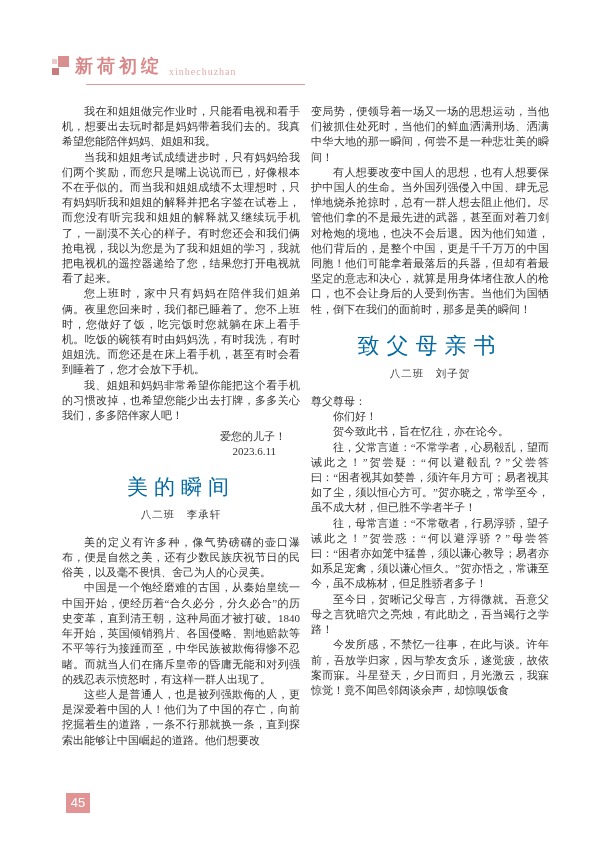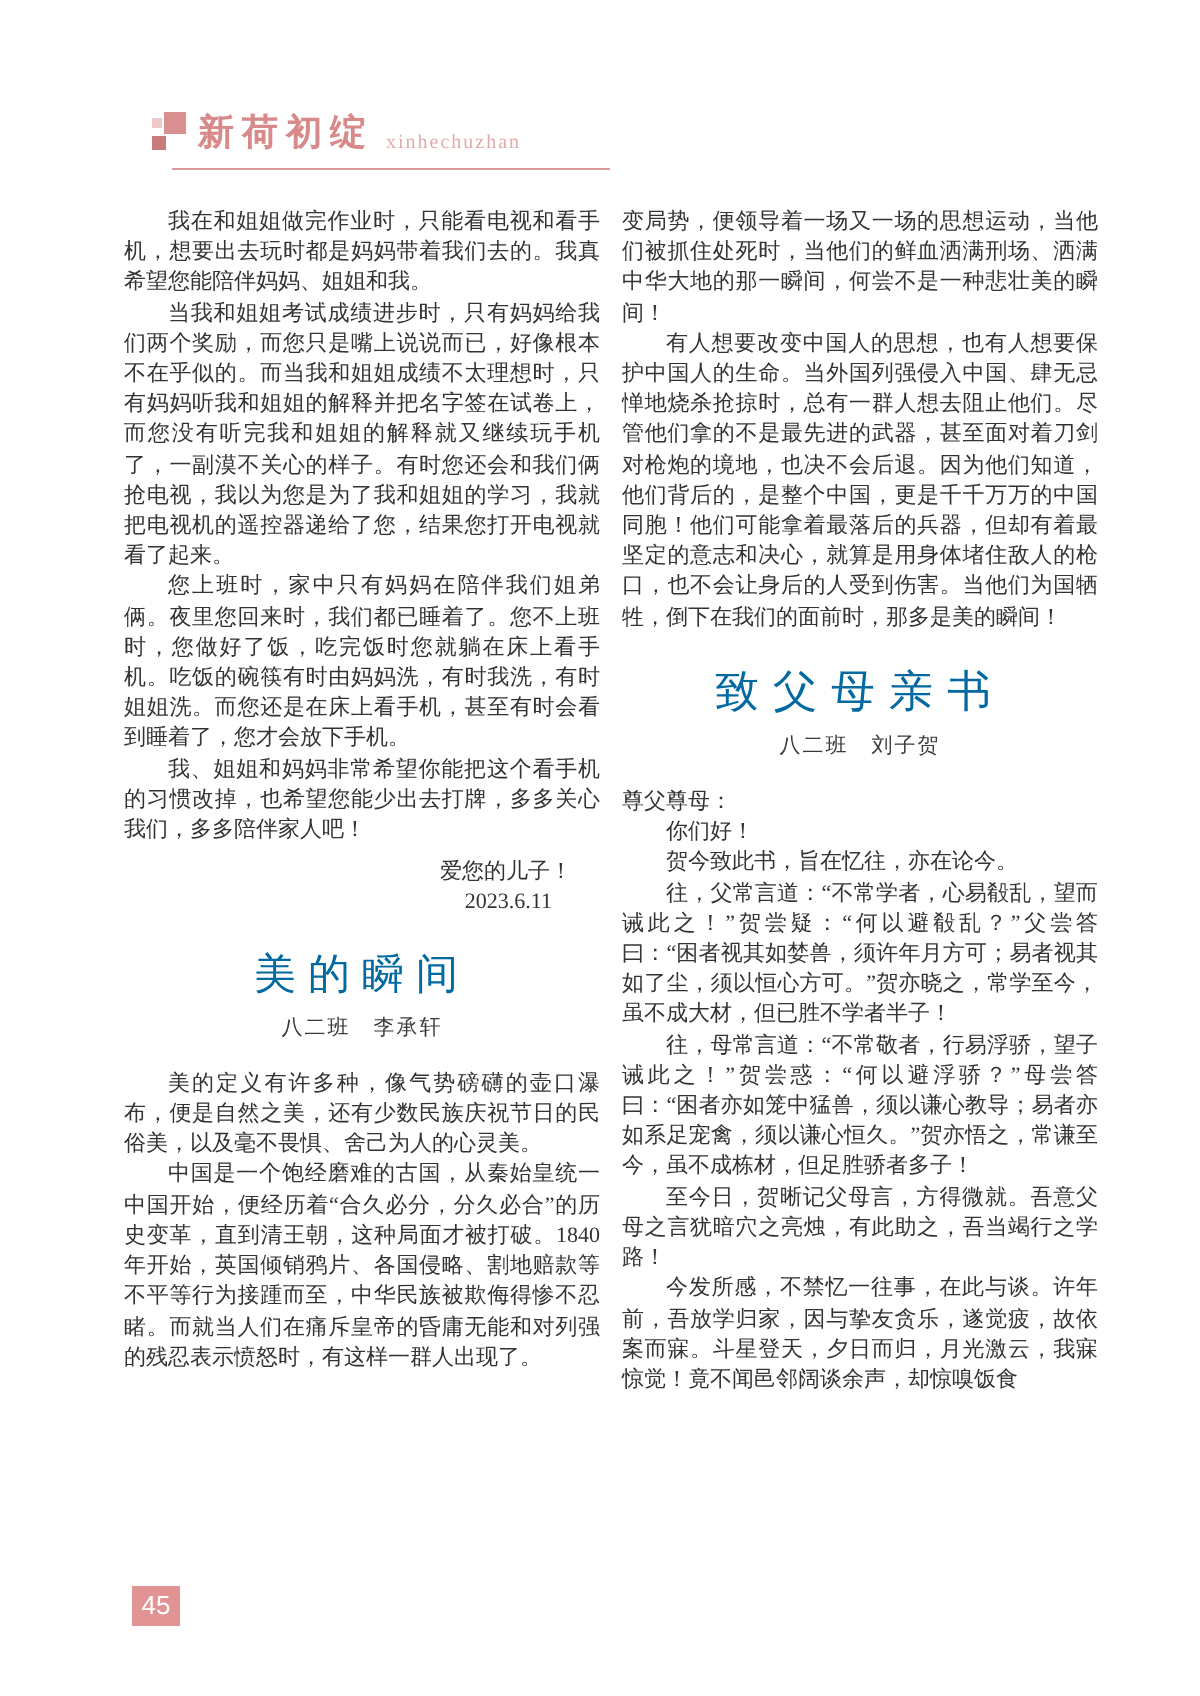--- a/index.html
+++ b/index.html
@@ -6,21 +6,21 @@
   .page {
     position:relative;
     width:600px; height:848px;
     margin:0 auto;
     background:#ffffff;
     overflow:hidden;
     font-family:"Liberation Serif","DejaVu Serif",serif;
     color:#333;
   }
   
-  .header { position:absolute; top:55px; left:76px; display:flex; align-items:flex-start; }
+  .header { position:absolute; top:55px; left:52px; display:flex; align-items:flex-start; }
   .logo { position:relative; width:18px; height:22px; margin-right:5px; }
   .logo .sq-big  { position:absolute; top:1px; left:6px; width:11px; height:11px; background:#d98f8f; }
   .logo .sq-small{ position:absolute; top:13px; left:0;  width:7px;  height:7px;  background:#c97b7b; }
   .logo .sq-tiny { position:absolute; top:4px;  left:0;  width:5px;  height:5px;  background:#efc9c9; }
   .mag-title {
     font-size:18px; line-height:22px; letter-spacing:4px;
     color:#d88989; font-weight:bold;
   }
   .mag-pinyin { font-size:10px; color:#e2abab; margin:11px 0 0 6px; letter-spacing:1px; }
   .header-rule { position:absolute; top:84px; left:86px; width:219px; height:1px; background:#d89a9a; }
@@ -84,20 +84,21 @@
       <p>当我和姐姐考试成绩进步时，只有妈妈给我们两个奖励，而您只是嘴上说说而已，好像根本不在乎似的。而当我和姐姐成绩不太理想时，只有妈妈听我和姐姐的解释并把名字签在试卷上，而您没有听完我和姐姐的解释就又继续玩手机了，一副漠不关心的样子。有时您还会和我们俩抢电视，我以为您是为了我和姐姐的学习，我就把电视机的遥控器递给了您，结果您打开电视就看了起来。</p>
       <p>您上班时，家中只有妈妈在陪伴我们姐弟俩。夜里您回来时，我们都已睡着了。您不上班时，您做好了饭，吃完饭时您就躺在床上看手机。吃饭的碗筷有时由妈妈洗，有时我洗，有时姐姐洗。而您还是在床上看手机，甚至有时会看到睡着了，您才会放下手机。</p>
       <p>我、姐姐和妈妈非常希望你能把这个看手机的习惯改掉，也希望您能少出去打牌，多多关心我们，多多陪伴家人吧！</p>
       <p class="sig">爱您的儿子！</p>
       <p class="date">2023.6.11</p>
 
       <p class="essay-title">美的瞬间</p>
       <p class="essay-author">八二班　李承轩</p>
       <p>美的定义有许多种，像气势磅礴的壶口瀑布，便是自然之美，还有少数民族庆祝节日的民俗美，以及毫不畏惧、舍己为人的心灵美。</p>
       <p>中国是一个饱经磨难的古国，从秦始皇统一中国开始，便经历着“合久必分，分久必合”的历史变革，直到清王朝，这种局面才被打破。1840年开始，英国倾销鸦片、各国侵略、割地赔款等不平等行为接踵而至，中华民族被欺侮得惨不忍睹。而就当人们在痛斥皇帝的昏庸无能和对列强的残忍表示愤怒时，有这样一群人出现了。</p>
+      <p>这些人是普通人，也是被列强欺侮的人，更是深爱着中国的人！他们为了中国的存亡，向前挖掘着生的道路，一条不行那就换一条，直到探索出能够让中国崛起的道路。他们想要改</p>
     </div>
 
     <div class="col">
       <p class="no-indent">变局势，便领导着一场又一场的思想运动，当他们被抓住处死时，当他们的鲜血洒满刑场、洒满中华大地的那一瞬间，何尝不是一种悲壮美的瞬间！</p>
       <p>有人想要改变中国人的思想，也有人想要保护中国人的生命。当外国列强侵入中国、肆无忌惮地烧杀抢掠时，总有一群人想去阻止他们。尽管他们拿的不是最先进的武器，甚至面对着刀剑对枪炮的境地，也决不会后退。因为他们知道，他们背后的，是整个中国，更是千千万万的中国同胞！他们可能拿着最落后的兵器，但却有着最坚定的意志和决心，就算是用身体堵住敌人的枪口，也不会让身后的人受到伤害。当他们为国牺牲，倒下在我们的面前时，那多是美的瞬间！</p>
 
       <p class="essay-title big">致父母亲书</p>
       <p class="essay-author">八二班　刘子贺</p>
       <p class="salutation">尊父尊母：</p>
       <p>你们好！</p>

